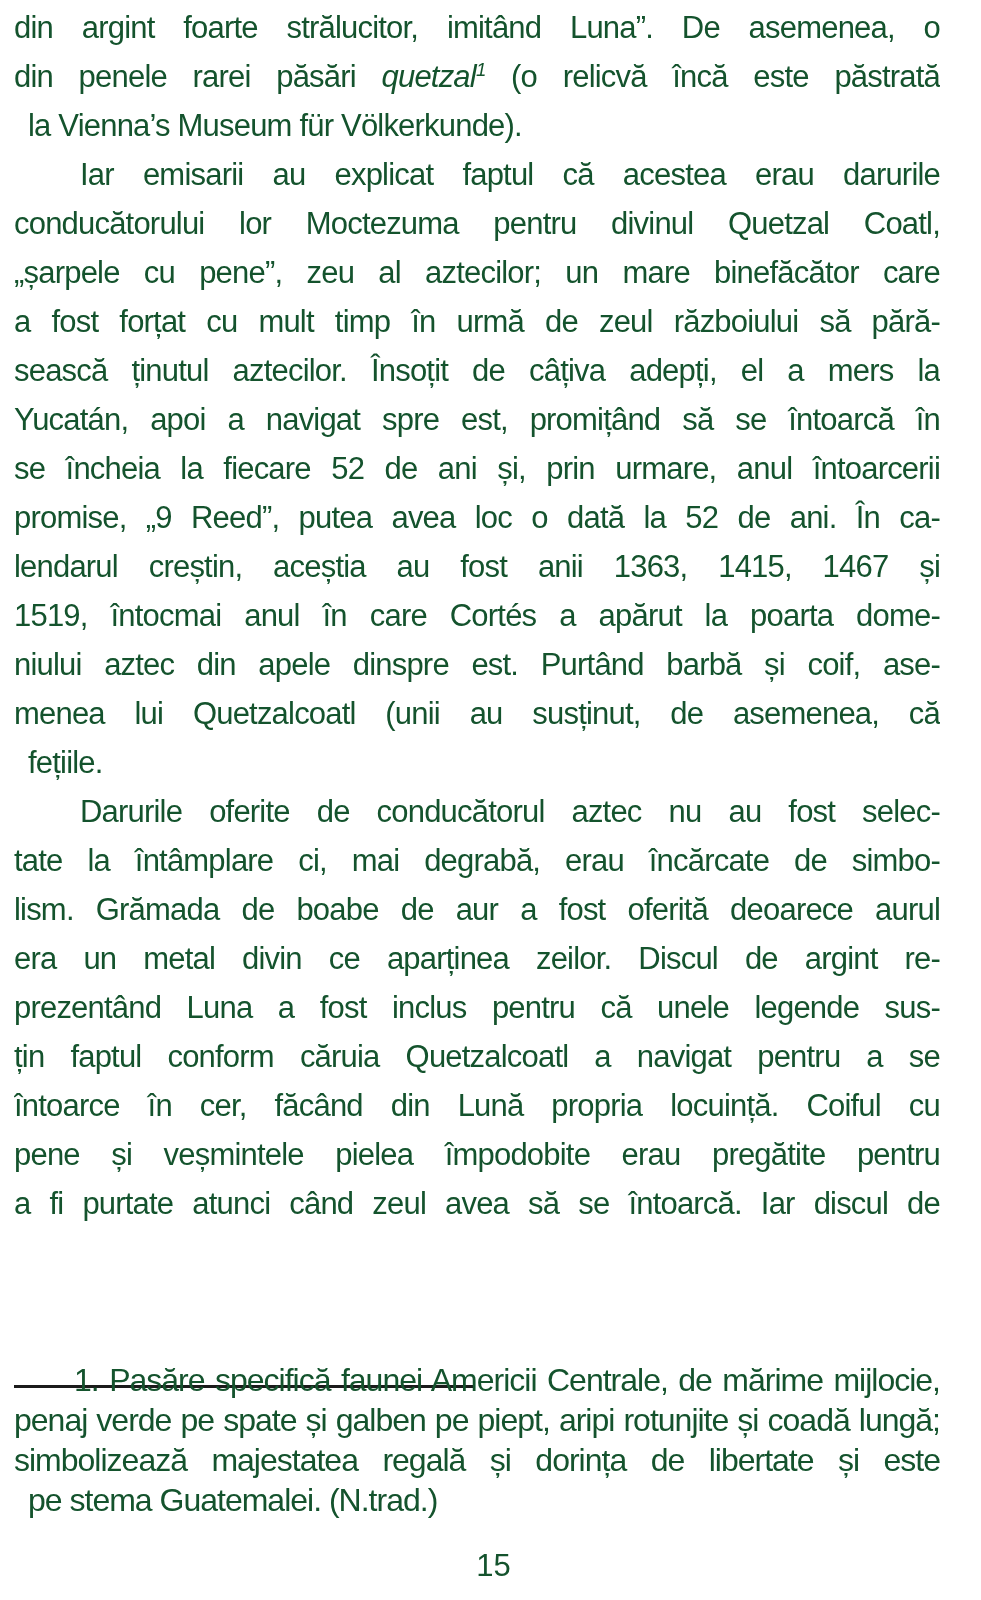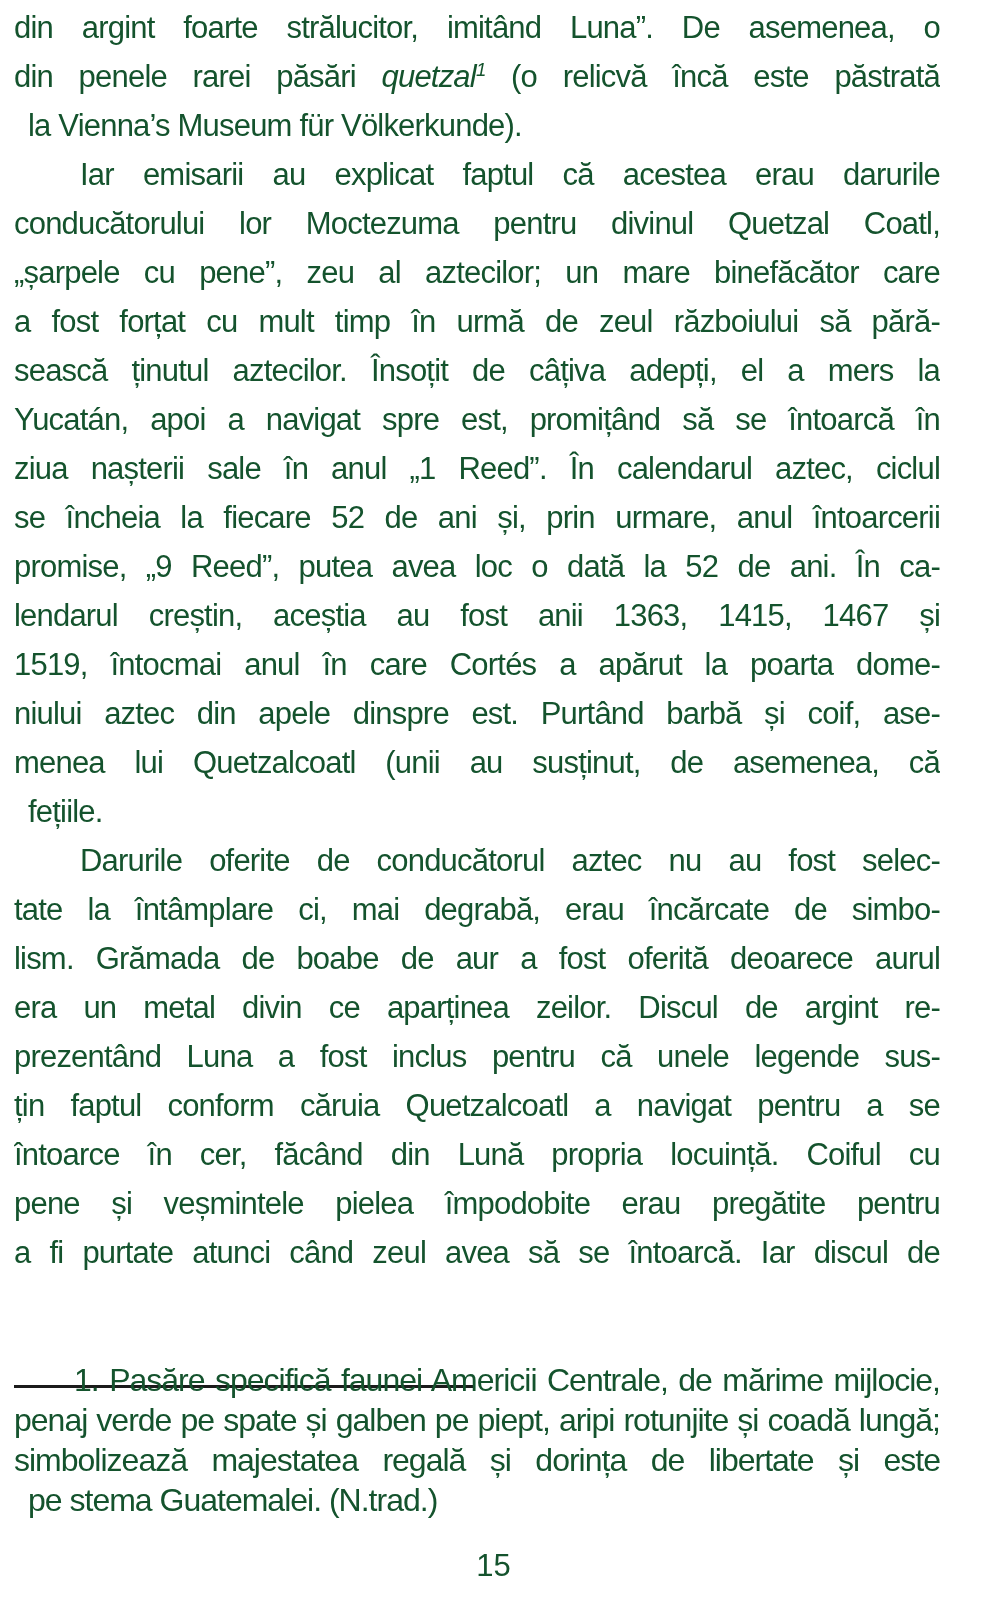--- a/index.html
+++ b/index.html
@@ -76,21 +76,20 @@
         <div class="line"><span>din penele rarei păsări </span><span class="it">quetzal</span><sup class="fnref">1</sup><span> (o relicvă încă este păstrată</span></div>
         <div class="line last"><span>la Vienna’s Museum für Völkerkunde).</span></div>
       </div>
       <div>
         <div class="line indent"><span>Iar emisarii au explicat faptul că acestea erau darurile</span></div>
         <div class="line"><span>conducătorului lor Moctezuma pentru divinul Quetzal Coatl,</span></div>
         <div class="line"><span>„șarpele cu pene”, zeu al aztecilor; un mare binefăcător care</span></div>
         <div class="line"><span>a fost forțat cu mult timp în urmă de zeul războiului să pără-</span></div>
         <div class="line"><span>sească ținutul aztecilor. Însoțit de câțiva adepți, el a mers la</span></div>
         <div class="line"><span>Yucatán, apoi a navigat spre est, promițând să se întoarcă în</span></div>
-        <div class="line"><span>ziua nașterii sale în anul „1 Reed”. În calendarul aztec, ciclul</span></div>
         <div class="line"><span>se încheia la fiecare 52 de ani și, prin urmare, anul întoarcerii</span></div>
         <div class="line"><span>promise, „9 Reed”, putea avea loc o dată la 52 de ani. În ca-</span></div>
         <div class="line"><span>lendarul creștin, aceștia au fost anii 1363, 1415, 1467 și</span></div>
         <div class="line"><span>1519, întocmai anul în care Cortés a apărut la poarta dome-</span></div>
         <div class="line"><span>niului aztec din apele dinspre est. Purtând barbă și coif, ase-</span></div>
         <div class="line"><span>menea lui Quetzalcoatl (unii au susținut, de asemenea, că</span></div>
         <div class="line last"><span>fețiile.</span></div>
       </div>
       <div>
         <div class="line indent"><span>Darurile oferite de conducătorul aztec nu au fost selec-</span></div>

